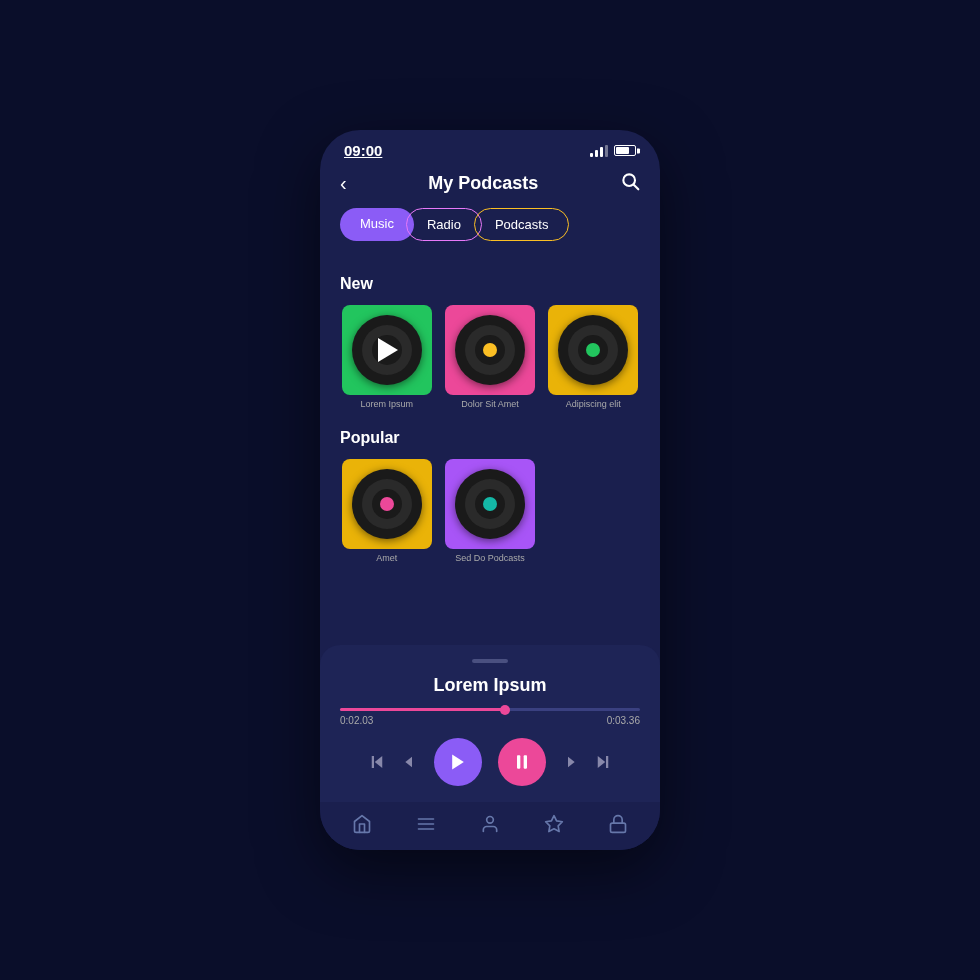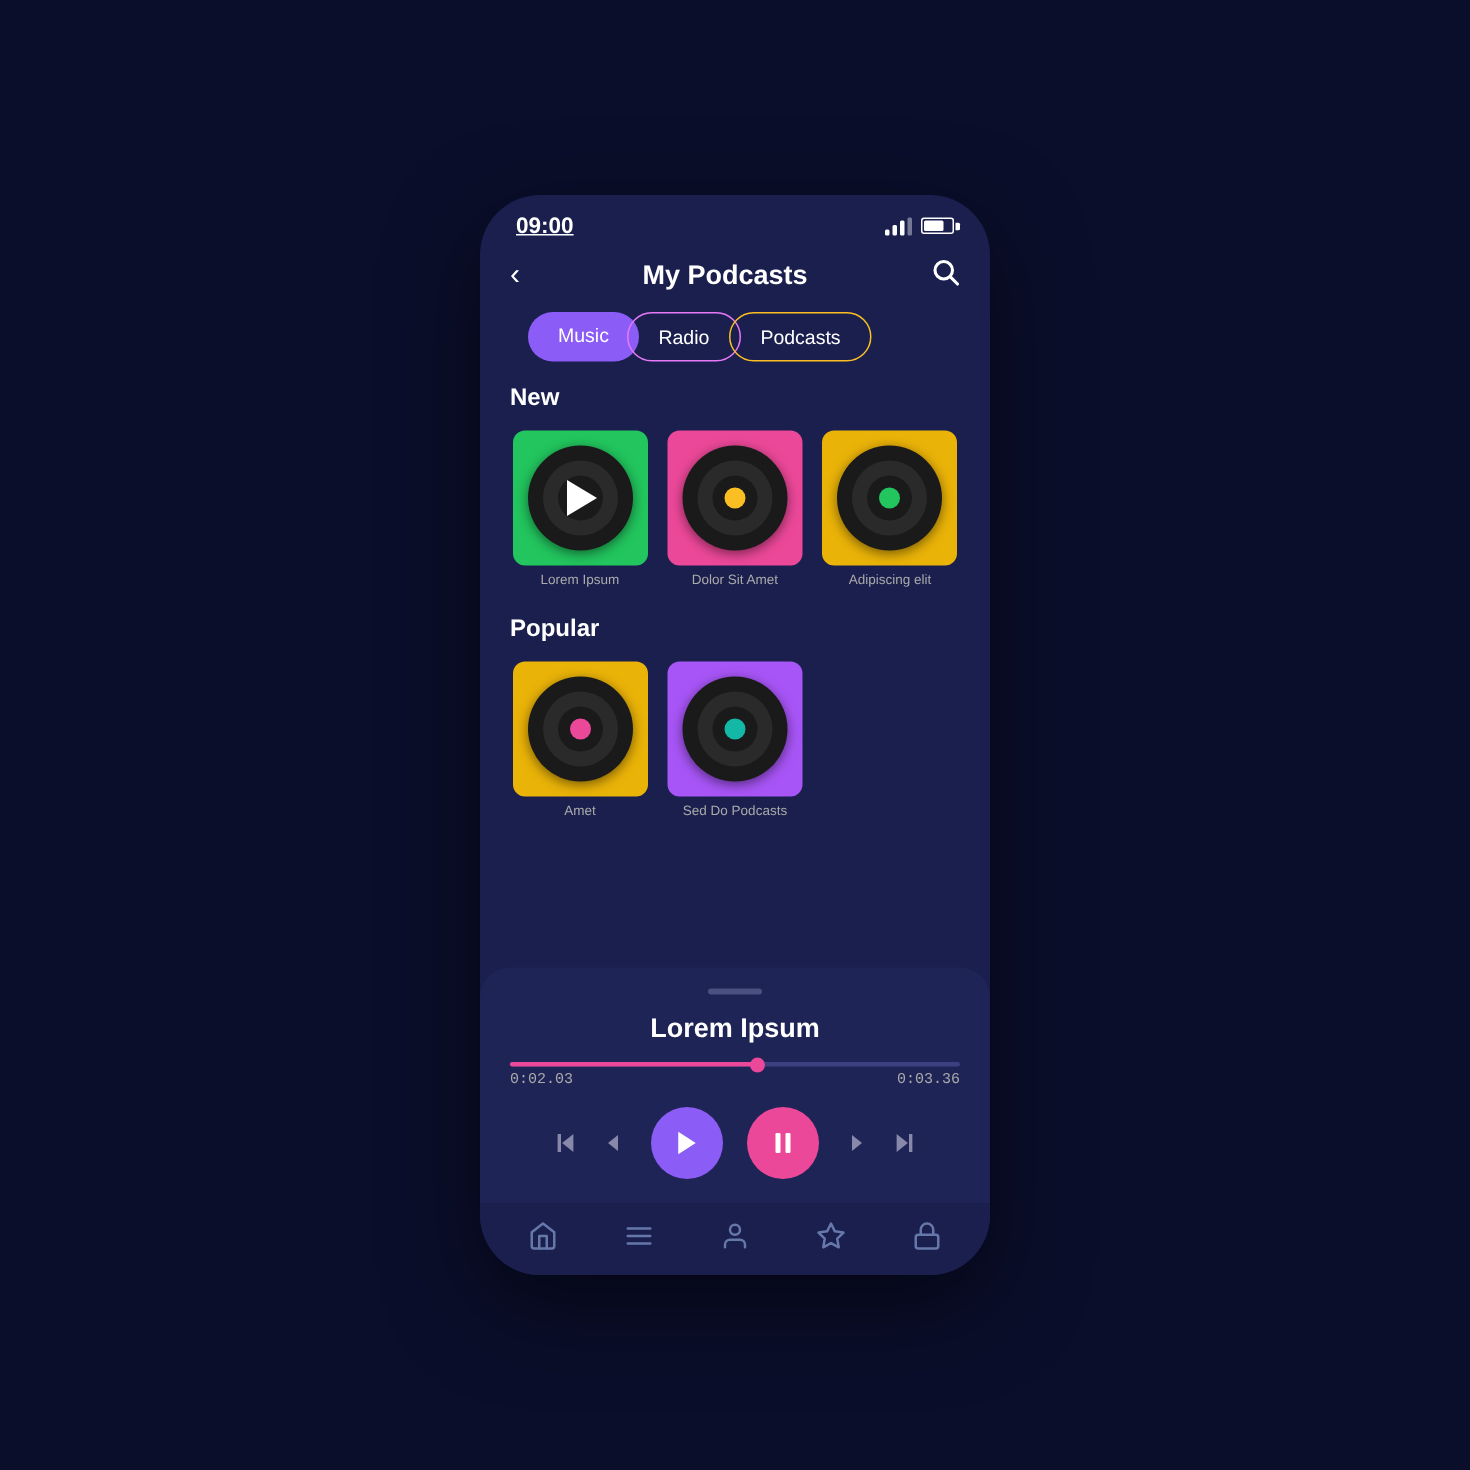--- a/index.html
+++ b/index.html
@@ -115,21 +115,20 @@
       color: white;
       font-size: 18px;
       cursor: pointer;
     }
 
     .tabs {
       display: flex;
       gap: 0;
       padding: 0 20px 16px;
       flex-shrink: 0;
-      margin-left: 12px;
     }
 
     .tab {
       padding: 8px 20px;
       border-radius: 20px;
       font-size: 13px;
       font-weight: 500;
       cursor: pointer;
       color: white;
     }
@@ -146,20 +145,21 @@
     .tab.podcasts {
       border: 1.5px solid #fbbf24;
       margin-left: -8px;
     }
 
     .scroll-content {
       flex: 1;
       overflow-y: auto;
       overflow-x: hidden;
       padding: 0 20px;
+      margin-top: 18px;
     }
 
     .scroll-content::-webkit-scrollbar { display: none; }
 
     .section-title {
       color: white;
       font-size: 16px;
       font-weight: 600;
       margin-bottom: 12px;
     }
@@ -319,21 +319,20 @@
       border-radius: 50%;
       position: absolute;
       right: -5px;
       top: -3.5px;
     }
 
     .time-labels {
       display: flex;
       justify-content: space-between;
       margin-top: 4px;
-      font-family: Liberation Mono, monospace;
     }
 
     .time-label {
       color: #aaa;
       font-size: 10px;
     }
 
     .player-controls {
       display: flex;
       align-items: center;

